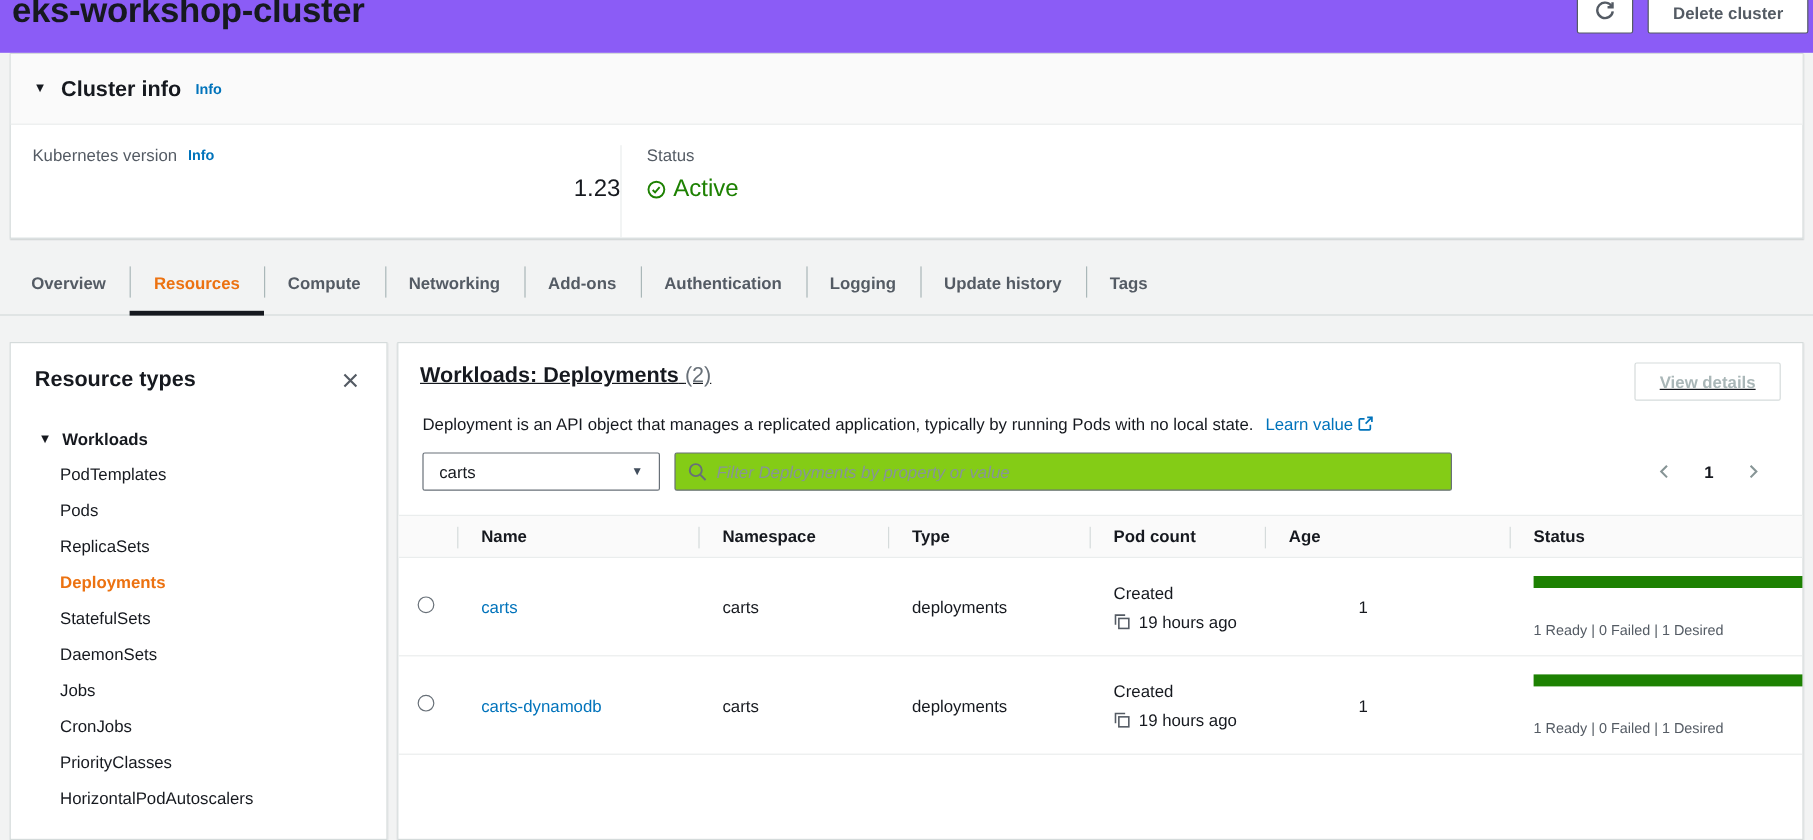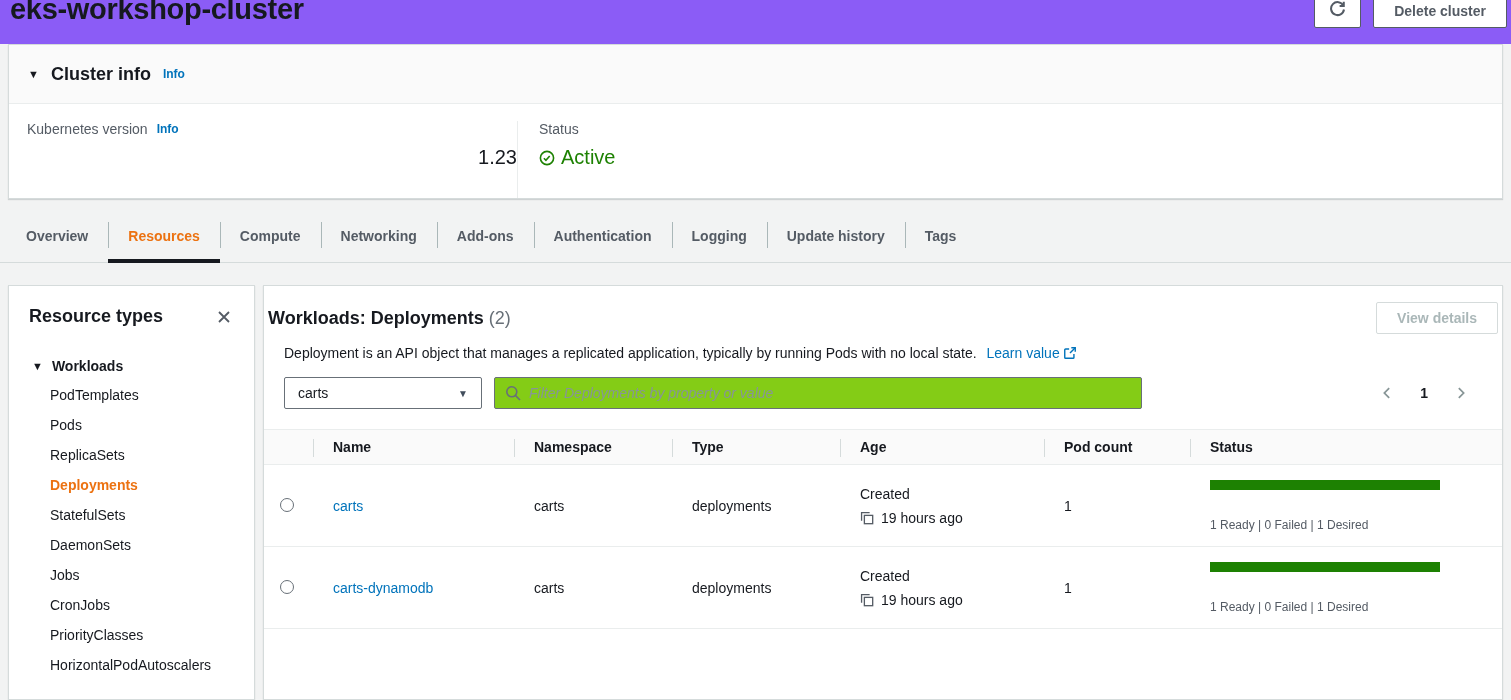--- a/index.html
+++ b/index.html
@@ -53,31 +53,31 @@
   }
   .tab:not(:first-child)::before {
     content: ""; position: absolute; left: 0; top: 13px; height: 26px; width: 1px; background: #aab7b8;
   }
   .tab.active { color: #ec7211; }
   .tab.active::after {
     content: ""; position: absolute; left: 0; right: 0; bottom: -1px; height: 4px; background: #16191f;
   }
   
   .content { display: flex; gap: 8px; margin: 22px 8px 0; height: 415px; }
-  .sidebar { width: 247px; padding: 20px; flex: none; }
+  .sidebar { width: 315px; padding: 20px; flex: none; }
   .sidebar-head { display: flex; justify-content: space-between; align-items: center; }
   .sidebar-title { font-size: 18px; font-weight: 700; }
   .close-btn { background: none; border: none; cursor: pointer; padding: 2px; line-height: 0; }
   .group-row { margin: 31px 0 6px; padding-left: 3px; display: flex; align-items: center; gap: 9px; font-size: 14px; font-weight: 700; cursor: pointer; }
   .resource-list { list-style: none; padding-left: 21px; }
   .resource-item { font-size: 14px; height: 30px; display: flex; align-items: center; color: #16191f; cursor: pointer; }
   .resource-item.active { color: #ec7211; font-weight: 700; }
   
   .main-panel { flex: 1; display: flex; flex-direction: column; overflow: hidden; }
-  .panel-head { display: flex; justify-content: space-between; align-items: center; padding: 16px 4px 0; }
+  .panel-head { display: flex; justify-content: space-between; align-items: flex-start; padding: 16px 18px 0; text-decoration: underline; }
   .panel-title { font-size: 18px; font-weight: 700; }
   .panel-count { color: #687078; font-weight: 400; }
   .btn-disabled {
     background: #fff; border: 1px solid #d5dbdb; border-radius: 2px;
     color: #aab7b8; font-weight: 700; font-size: 14px; height: 32px; padding: 0 20px;
     font-family: "Liberation Sans", sans-serif;
   }
   .panel-desc { padding: 11px 20px 0; font-size: 14px; color: #16191f; }
   .learn-more { color: #0073bb; text-decoration: none; margin-left: 6px; font-weight: 400; cursor: pointer; }
   .ext-icon { vertical-align: -2px; margin-left: 3px; }
@@ -266,22 +266,22 @@
         </button>
       </div>
     </div>
 
     <div class="table">
       <div class="thead">
         <div class="th col-select"></div>
         <div class="th col-name">Name</div>
         <div class="th col-namespace">Namespace</div>
         <div class="th col-type">Type</div>
+        <div class="th col-podcount">Pod count</div>
         <div class="th col-age">Age</div>
-        <div class="th col-podcount">Pod count</div>
         <div class="th col-status">Status</div>
       </div>
 
       <div class="trow">
         <div class="col-select"><button class="radio"></button></div>
         <div class="td col-name"><a class="name-link">carts</a></div>
         <div class="td col-namespace">carts</div>
         <div class="td col-type">deployments</div>
         <div class="td col-age">
           <div class="age-line1">Created</div>

